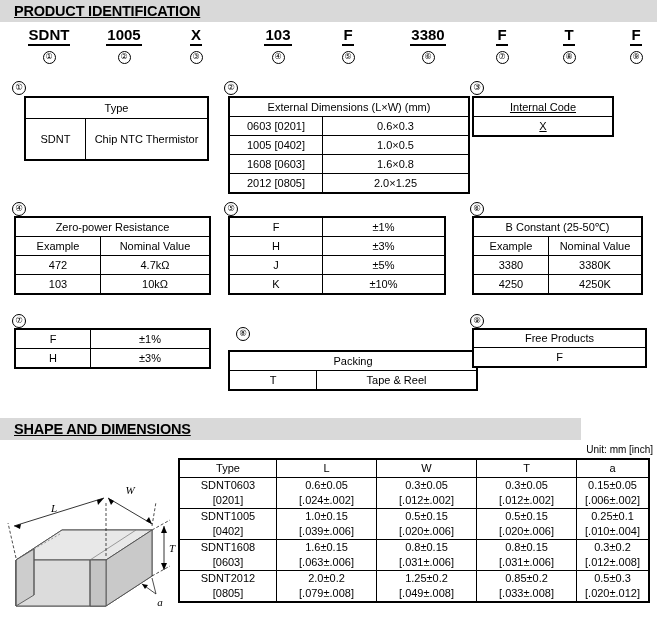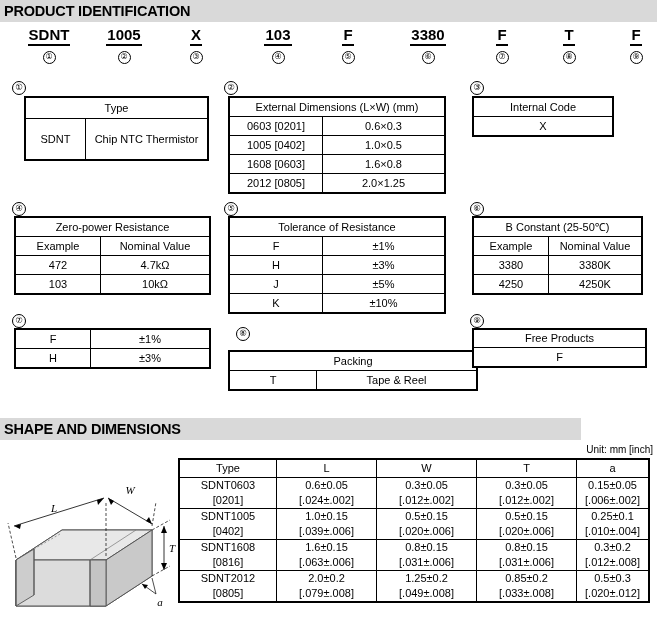--- a/index.html
+++ b/index.html
@@ -10,22 +10,23 @@
     color:#000;
     position:relative;
     overflow:hidden;
     -webkit-font-smoothing:antialiased;
   }
   .section-header{
     background:#d9d9d9;
     font-weight:bold;
     font-size:14.5px;
     letter-spacing:-0.2px;
-    padding:3px 0 3px 4px;
+    padding:3px 0 3px 14px;
     box-sizing:border-box;
+    text-decoration:underline;
   }
 
   
   .code-row{position:relative;height:50px;}
   .code-cell{position:absolute;text-align:center;}
   .code-val{
     font-weight:bold;font-size:15px;
     border-bottom:2px solid #000;
     display:inline-block;padding:0 1px 1px 1px;line-height:17px;
   }
@@ -133,21 +134,21 @@
       <tr>
     <td colspan="2" style="height:18px;">Type</td>
   </tr>
   <tr>
     <td style="width:55px;height:38px;">SDNT</td>
     <td style="height:38px;">Chip NTC Thermistor</td>
   </tr>
 </tbody>
   </table>
 
-<table class="dt" style="left:228px;top:96px;width:218px;padding-left:24px;">
+<table class="dt" style="left:228px;top:96px;width:242px;padding-left:24px;">
   <tbody>
       <tr>
     <td colspan="2">External Dimensions (L×W) (mm)</td>
   </tr>
   <tr>
     <td style="width:88px;">0603 [0201]</td>
     <td>0.6×0.3</td>
   </tr>
   <tr>
     <td>1005 [0402]</td>
@@ -157,21 +158,21 @@
     <td>1608 [0603]</td>
     <td>1.6×0.8</td>
   </tr>
   <tr>
     <td>2012 [0805]</td>
     <td>2.0×1.25</td>
   </tr>
 </tbody>
   </table>
 
-<table class="dt" style="left:472px;top:96px;width:142px;">
+<table class="dt" style="left:472px;top:96px;width:142px;text-decoration:underline;">
   <tbody>
       <tr>
     <td>Internal Code</td>
   </tr>
   <tr>
     <td>X</td>
   </tr>
 </tbody>
   </table>
 
@@ -194,23 +195,20 @@
   </tr>
   <tr>
     <td>103</td>
     <td>10kΩ</td>
   </tr>
 </tbody>
   </table>
 
 <table class="dt" style="left:228px;top:216px;width:218px;">
   <tbody>
-      <tr>
-    <td colspan="2">Tolerance of Resistance</td>
-  </tr>
   <tr>
     <td style="width:88px;">F</td>
     <td>±1%</td>
   </tr>
   <tr>
     <td>H</td>
     <td>±3%</td>
   </tr>
   <tr>
     <td>J</td>
@@ -377,21 +375,21 @@
   </tr>
 
   <tr>
     <td class="nb">SDNT1608</td>
     <td class="nb">1.6±0.15</td>
     <td class="nb">0.8±0.15</td>
     <td class="nb">0.8±0.15</td>
     <td class="nb">0.3±0.2</td>
   </tr>
   <tr>
-    <td class="nt">[0816]</td>
+    <td class="nt">[0603]</td>
     <td class="nt">[.063±.006]</td>
     <td class="nt">[.031±.006]</td>
     <td class="nt">[.031±.006]</td>
     <td class="nt">[.012±.008]</td>
   </tr>
 
   <tr>
     <td class="nb">SDNT2012</td>
     <td class="nb">2.0±0.2</td>
     <td class="nb">1.25±0.2</td>

